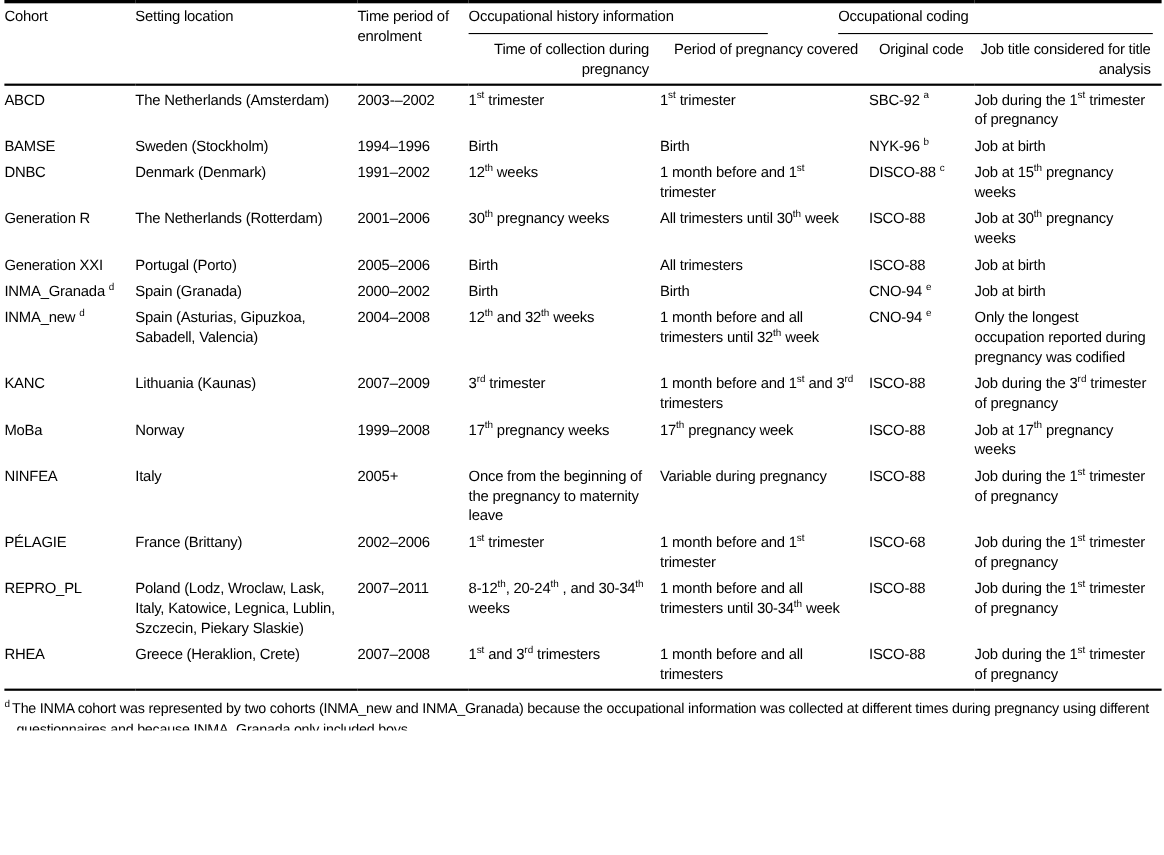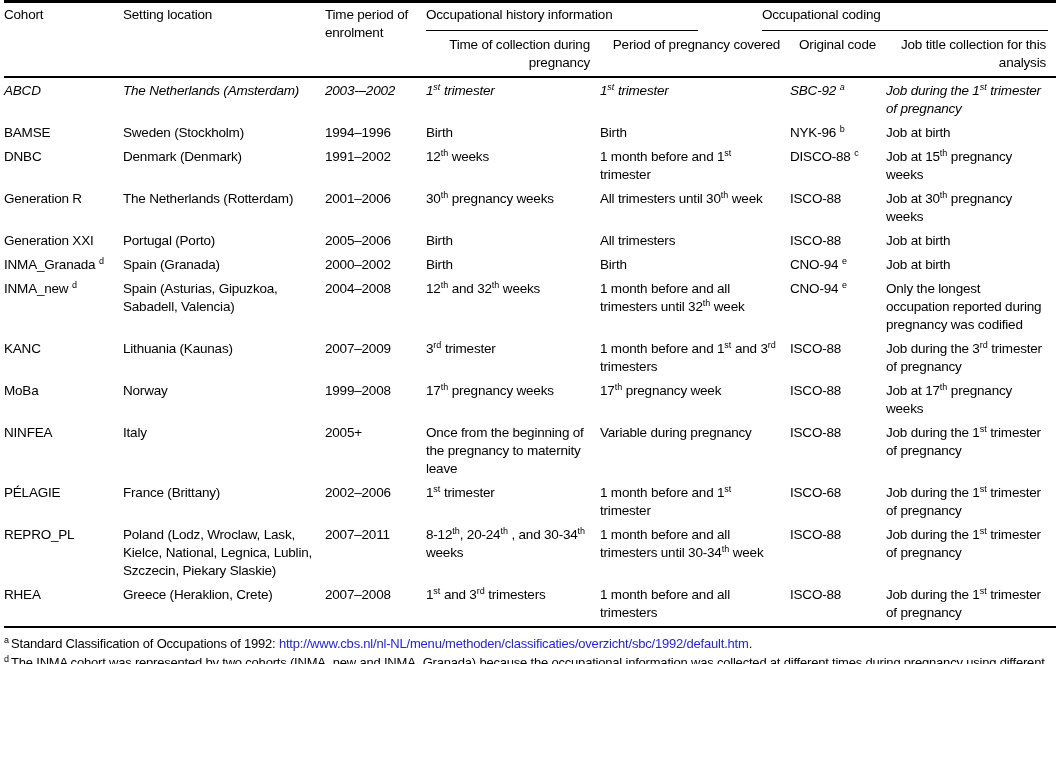--- a/index.html
+++ b/index.html
@@ -13,21 +13,21 @@
 
   thead th{font-weight:normal;text-align:left;vertical-align:top;padding:3px 10px 4px 0;}
   thead th[rowspan]{border-bottom:2px solid #000;}
   thead tr.sub th{border-bottom:2px solid #000;padding-top:5px;text-align:right;}
   th.group{padding:3px 0 0 0;}
   .group-inner{text-align:left;border-bottom:1.5px solid #000;padding-bottom:6px;}
   .group-inner.g1{margin-right:92px;}
   .group-inner.g2{margin-right:8px;margin-left:-28px;}
 
   tbody td{vertical-align:top;text-align:left;padding:2px 10px 4px 0;}
-  tbody tr:first-child td{padding-top:4px;font-style:italic;}
+  tbody tr:first-child td{padding-top:4px;}
 
   sup{font-size:9px;line-height:0;vertical-align:super;letter-spacing:0;}
 
   .footnotes{margin-top:6px;font-size:13px;line-height:19px;}
   .footnote{padding-left:11px;text-indent:-11px;}
   .footnote sup{margin-right:2px;}
   .footnote a{color:#2222ee;text-decoration:none;cursor:pointer;word-break:break-all;}
 </style>
 </head>
 <body>
@@ -53,21 +53,21 @@
           <div class="group-inner g1">Occupational history information</div>
         </th>
         <th colspan="2" class="group">
           <div class="group-inner g2">Occupational coding</div>
         </th>
       </tr>
       <tr class="sub">
         <th>Time of collection during pregnancy</th>
         <th>Period of pregnancy covered</th>
         <th>Original code</th>
-        <th>Job title collection for this analysis</th>
+        <th>Job title considered for title analysis</th>
       </tr>
     </thead>
     <tbody id="tbody">
         <tr>
           <td>ABCD</td>
           <td>The Netherlands (Amsterdam)</td>
           <td>2003-–2002</td>
           <td>1<sup>st</sup> trimester</td>
           <td>1<sup>st</sup> trimester</td>
           <td>SBC-92 <sup>a</sup></td>
@@ -158,38 +158,37 @@
           <td>PÉLAGIE</td>
           <td>France (Brittany)</td>
           <td>2002–2006</td>
           <td>1<sup>st</sup> trimester</td>
           <td>1 month before and 1<sup>st</sup> trimester</td>
           <td>ISCO-68</td>
           <td>Job during the 1<sup>st</sup> trimester of pregnancy</td>
         </tr>
         <tr>
           <td>REPRO_PL</td>
-          <td>Poland (Lodz, Wroclaw, Lask, Kielce, National, Legnica, Lublin, Szczecin, Piekary Slaskie)</td>
+          <td>Poland (Lodz, Wroclaw, Lask, Italy, Katowice, Legnica, Lublin, Szczecin, Piekary Slaskie)</td>
           <td>2007–2011</td>
           <td>8-12<sup>th</sup>, 20-24<sup>th</sup> , and 30-34<sup>th</sup> weeks</td>
           <td>1 month before and all trimesters until 30-34<sup>th</sup> week</td>
           <td>ISCO-88</td>
           <td>Job during the 1<sup>st</sup> trimester of pregnancy</td>
         </tr>
         <tr>
           <td>RHEA</td>
           <td>Greece (Heraklion, Crete)</td>
           <td>2007–2008</td>
           <td>1<sup>st</sup> and 3<sup>rd</sup> trimesters</td>
           <td>1 month before and all trimesters</td>
           <td>ISCO-88</td>
           <td>Job during the 1<sup>st</sup> trimester of pregnancy</td>
         </tr>
       </tbody>
   </table>
 
   <div class="footnotes" id="footnotes">
-      <div class="footnote"><sup>a</sup><span>Standard Classification of Occupations of 1992: </span><a>http://www.cbs.nl/nl-NL/menu/methoden/classificaties/overzicht/sbc/1992/default.htm</a><span>.</span></div>
       <div class="footnote"><sup>d</sup><span>The INMA cohort was represented by two cohorts (INMA_new and INMA_Granada) because the occupational information was collected at different times during pregnancy using different questionnaires and because INMA_Granada only included boys.</span></div>
       <div class="footnote"><sup>e</sup><span>National Classification of Occupations of 1994: </span><a>from://www.ine.es/clasifi/cno94_ciuo88.htm</a><span>.</span></div>
     </div>
 
 </div>
 
 </body></html>

